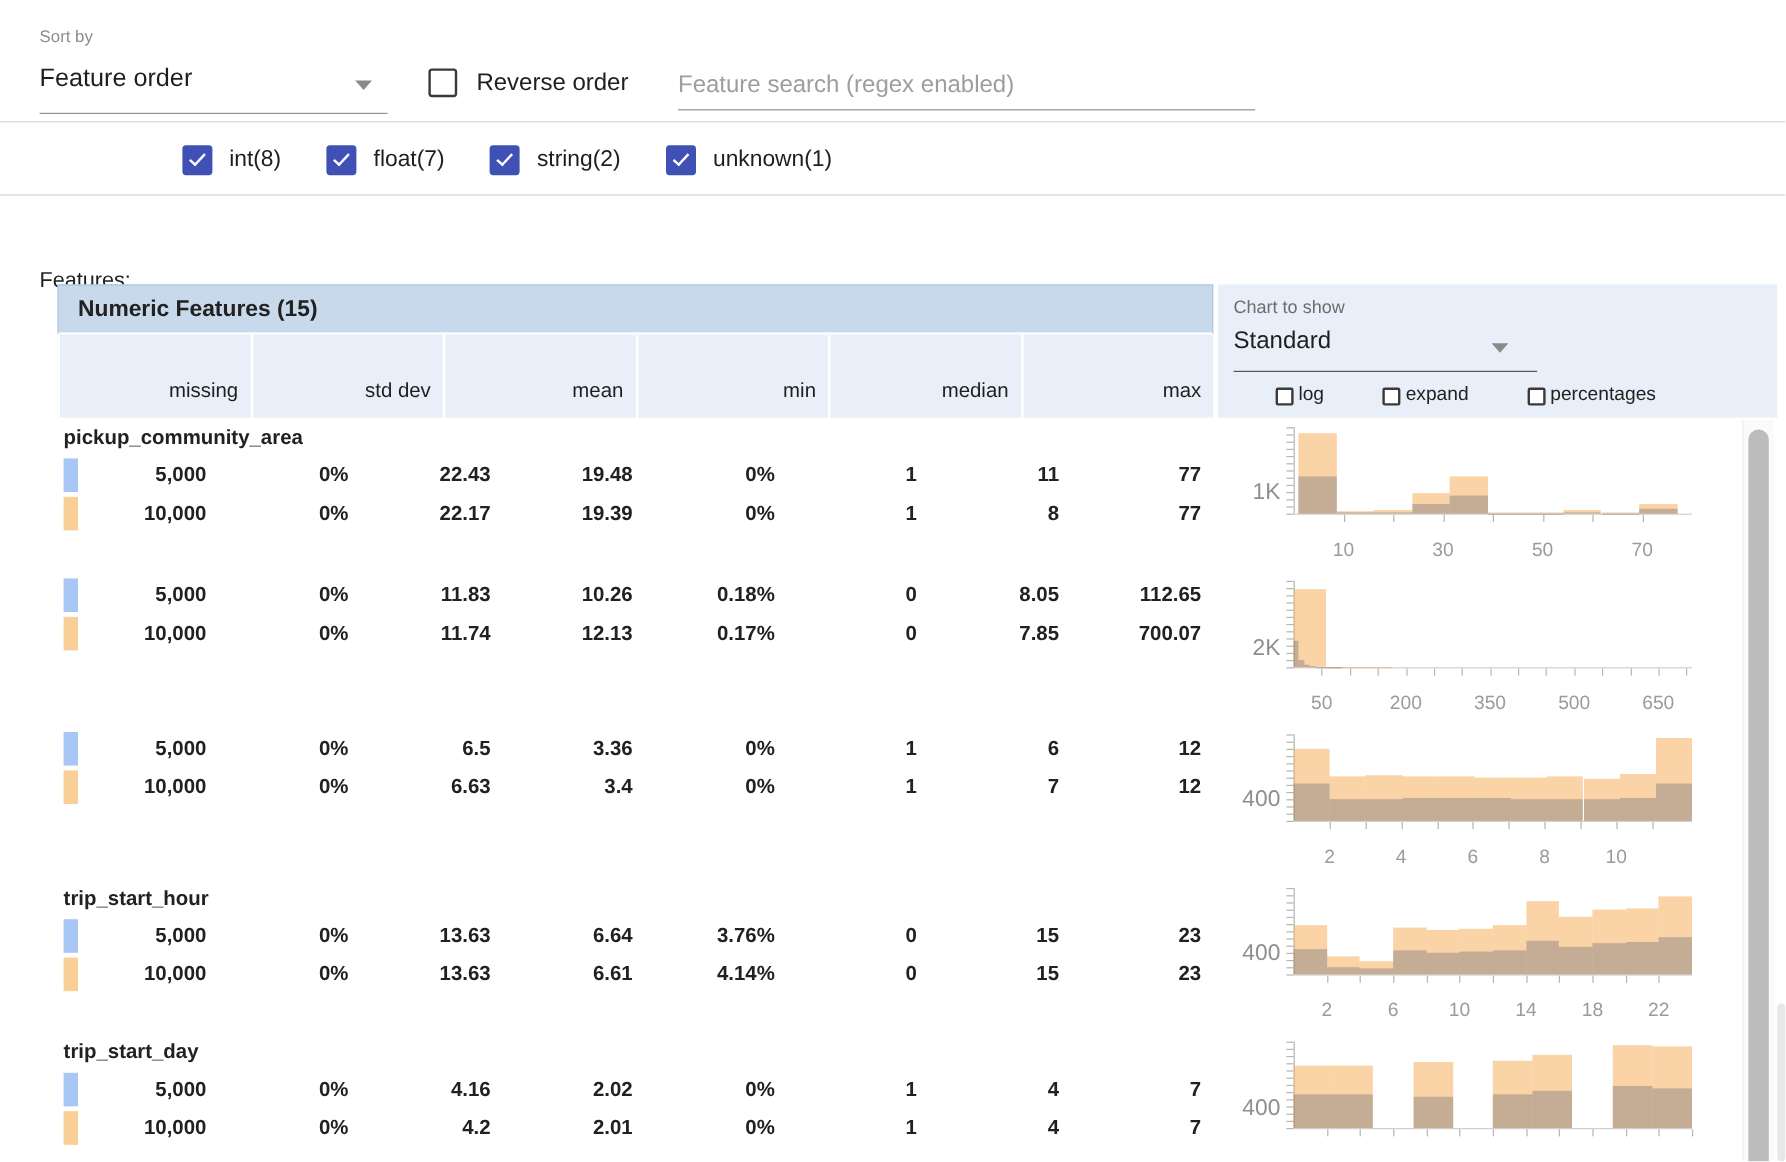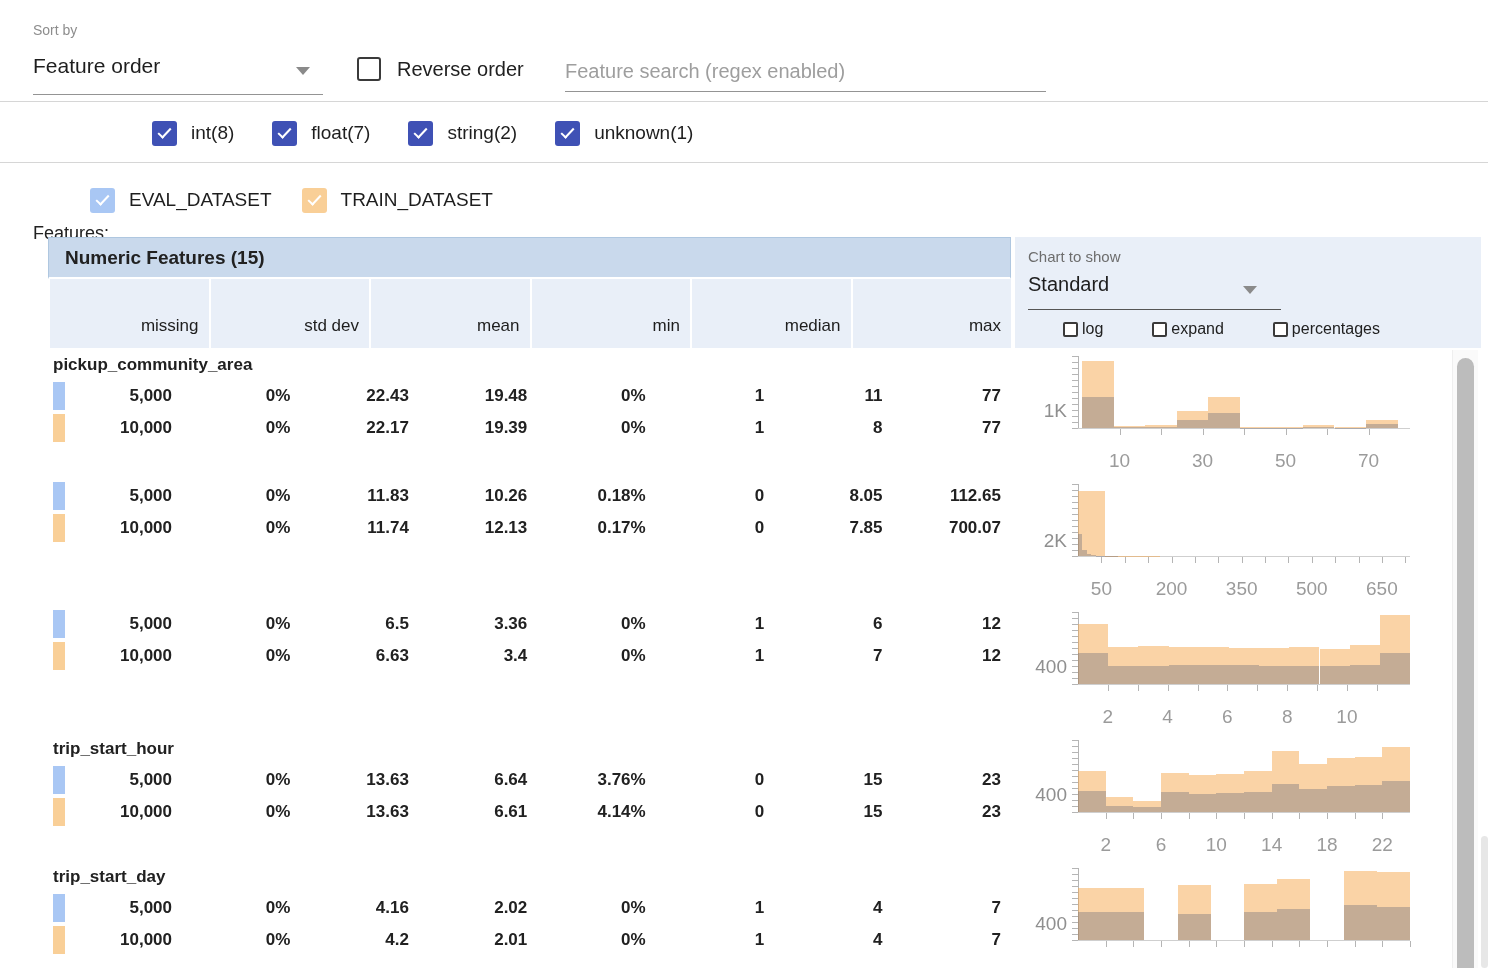--- a/index.html
+++ b/index.html
@@ -56,27 +56,27 @@
   .cell.first { flex:none; width:117px; }
 
   
   .chart-region { position:absolute; left:1015px; top:237px; width:466px; }
   .chart-controls { height:111px; background:#e9eff8; position:relative; }
   .ctrl-label { position:absolute; left:13px; top:11px; font-size:15px; color:#6d6d6d; }
   .ctrl-value { position:absolute; left:13px; top:36px; font-size:20px; color:#1e1e1e; cursor:pointer; }
   .ctrl-arrow { position:absolute; left:228px; top:49px; }
   .ctrl-underline { position:absolute; left:13px; top:72px; width:253px; height:1px; background:#555; }
   .ctrl-opts { position:absolute; left:14px; top:83px; display:flex; align-items:center; font-size:16px; }
-  .opt-group { display:flex; align-items:center; margin-right:15px; cursor:pointer;padding-left:34px; }
+  .opt-group { display:flex; align-items:flex-end; margin-right:15px; cursor:pointer;padding-left:34px; }
   .opt-box { width:15px; height:15px; border:2px solid #3a3a3a; border-radius:2px; margin-right:4px;
              background:#fff; flex:none; }
   .chart { height:128px; position:relative; }
   .bar, .tick, .axisline { position:absolute; }
   .ylabel { position:absolute; font-size:19px; color:#8f8f8f; text-align:right; width:48px; left:4px; }
-  .xlabel { position:absolute; font-size:19px; color:#9b9b9b; text-align:center; width:60px; }
+  .xlabel { position:absolute; font-size:16px; color:#9b9b9b; text-align:center; width:60px; }
 
   
   .scroll-track { position:absolute; left:1452px; top:350px; width:26px; height:618px;
                   background:#fafafa; border-left:1px solid #efefef; }
   .scroll-thumb { position:absolute; left:4px; top:8px; width:17px; height:620px;
                   background:#bcbcbc; border-radius:9px; cursor:pointer; }
   .page-scroll-thumb { position:absolute; left:1481px; top:836px; width:7px; height:132px;
                        background:#e7e7e7; border-radius:4px; cursor:pointer; }
 </style>
 </head>
@@ -117,34 +117,20 @@
         </div>
         <div class="cb-group">
           <div class="cb-checked" style="background:#3f51b5">
             <div class="checkmark"></div>
           </div>
           <div class="cb-label">unknown(1)</div>
         </div>
       </div>
   </div>
 
-  <div class="datasets-row" id="datasets-row">
-      <div class="cb-group">
-        <div class="cb-checked" style="background:#a9c7f4">
-          <div class="checkmark"></div>
-        </div>
-        <div class="cb-label">EVAL_DATASET</div>
-      </div>
-      <div class="cb-group">
-        <div class="cb-checked" style="background:#f9cf97">
-          <div class="checkmark"></div>
-        </div>
-        <div class="cb-label">TRAIN_DATASET</div>
-      </div>
-    </div>
 
   <div class="table-region">
     <div class="banner">Numeric Features (15)</div>
     <div class="colheads" id="colheads">
         <div class="colhead">missing</div>
         <div class="colhead">std dev</div>
         <div class="colhead">mean</div>
         <div class="colhead">min</div>
         <div class="colhead">median</div>
         <div class="colhead">max</div>

